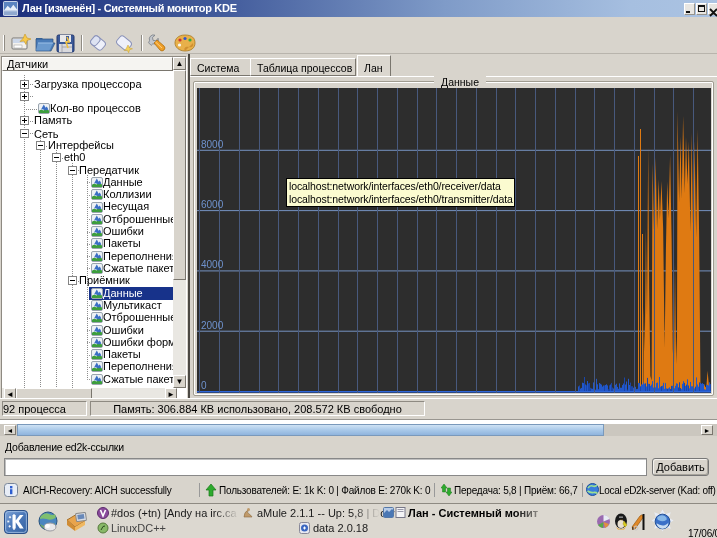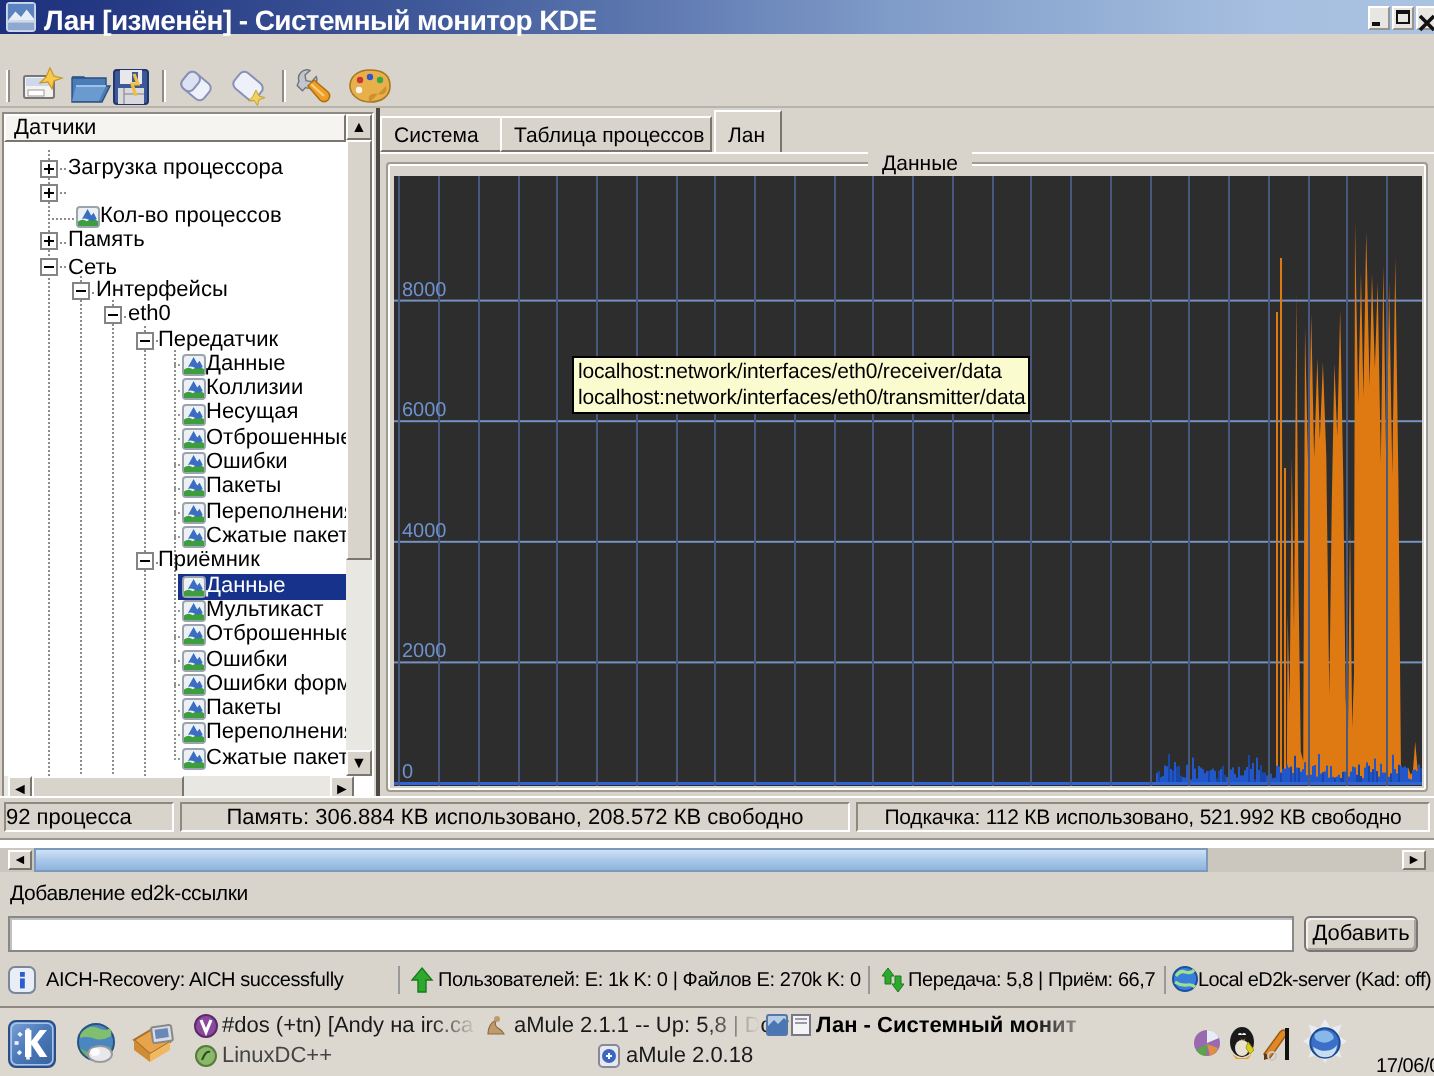--- a/index.html
+++ b/index.html
@@ -13,21 +13,21 @@
 
 <div class="abs" style="left:0;top:0;width:717px;height:418px;background:#d8d4cc;">
 
   <div class="abs" style="left:0;top:0;width:717px;height:17px;background:linear-gradient(to right,#1c2f7c 0%,#40599a 30%,#7f9bc8 62%,#a6bfe0 88%,#abc3e2 100%);">
     <svg class="abs" style="left:3px;top:1px" width="15" height="15" viewBox="0 0 16 16">
       <rect x="0" y="0" width="16" height="16" rx="2" fill="#cfd8ea"></rect>
       <rect x="1" y="1" width="14" height="9" fill="#5b83c0"></rect>
       <path d="M1 10 L5 5 L8 8 L11 4 L15 9 L15 10 Z" fill="#e8eef8"></path>
       <rect x="1" y="11" width="14" height="4" fill="#8fa8cf"></rect>
     </svg>
-    <div class="abs" style="left:22px;top:2px;font-size:14px;letter-spacing:-0.3px;font-weight:bold;color:#fff;white-space:nowrap;">Лан [изменён] - Системный монитор KDE</div>
+    <div class="abs" style="left:22px;top:2px;font-size:11px;letter-spacing:-0.3px;font-weight:bold;color:#fff;white-space:nowrap;">Лан [изменён] - Системный монитор KDE</div>
     <div class="abs" style="left:684px;top:3px;width:11px;height:12px;background:#e8e6e2;border:1px solid #fff;border-right-color:#98948c;border-bottom-color:#98948c;">
         <div class="abs" style="left:1px;top:7px;width:4px;height:2px;background:#111"></div>
       </div>
     <div class="abs" style="left:696px;top:3px;width:11px;height:12px;background:#e8e6e2;border:1px solid #fff;border-right-color:#98948c;border-bottom-color:#98948c;">
         <div class="abs" style="left:1px;top:1px;width:7px;height:7px;border:1px solid #111;border-top-width:2px;"></div>
       </div>
     <div class="abs" style="left:708px;top:3px;width:11px;height:12px;background:#e8e6e2;border:1px solid #fff;border-right-color:#98948c;border-bottom-color:#98948c;">
       <svg width="9" height="10">
           <path d="M1 1 L8 8 M8 1 L1 8" stroke="#111" stroke-width="1.8"></path>
         </svg>
@@ -496,23 +496,20 @@
 
   <div class="abs" style="left:286px;top:178px;width:229px;height:29px;background:#fbfbd0;border:1px solid #000;font-size:10.5px;letter-spacing:-0.1px;line-height:13px;color:#000;padding:1px 0 0 2px;white-space:nowrap;">localhost:network/interfaces/eth0/receiver/data<br>localhost:network/interfaces/eth0/transmitter/data</div>
 
   <div class="abs" style="left:0;top:398px;width:717px;height:20px;background:#d8d4cc;border-top:1px solid #fff;">
     <div class="abs sunken" style="left:2px;top:2px;width:85px;height:15px;">
         <div class="txt" style="margin-top:1px;">92 процесса</div>
       </div>
     <div class="abs sunken" style="left:90px;top:2px;width:335px;height:15px;">
         <div class="txt" style="text-align:center;margin-top:1px;">Память: 306.884 КВ использовано, 208.572 КВ свободно</div>
       </div>
-    <div class="abs sunken" style="left:428px;top:2px;width:287px;height:15px;">
-        <div class="txt" style="text-align:center;margin-top:1px;font-size:10.5px;letter-spacing:-0.1px;">Подкачка: 112 КВ использовано, 521.992 КВ свободно</div>
-      </div>
   </div>
 </div>
 
 <div class="abs" style="left:0;top:418px;width:717px;height:85px;background:#d8d4cc;">
   <div class="abs" style="left:0;top:1px;width:717px;height:1px;background:#999690;"></div>
   <div class="abs" style="left:0;top:2px;width:717px;height:4px;background:#fff;"></div>
 
   <div class="abs" style="left:0;top:6px;width:717px;height:12px;background:#cbc7bf;">
     <div class="abs raised" style="left:4px;top:1px;width:12px;height:10px;background:#dad6ce;text-align:center;font-size:7px;line-height:10px;">◄</div>
     <div class="abs" style="left:17px;top:0px;width:587px;height:12px;background:linear-gradient(to bottom,#cfe2f4 0%,#a9c9e9 50%,#8fb4dd 100%);border:1px solid #7a99bb;"></div>
@@ -620,21 +617,21 @@
   <svg class="abs" style="left:97px;top:18px" width="12" height="12" viewBox="0 0 12 12">
     <circle cx="6" cy="6" r="5" fill="#88b868" stroke="#567a3c"></circle>
     <path d="M4 8 q2-5 4-4" stroke="#2a4a20" stroke-width="1" fill="none"></path>
   </svg>
   <div class="abs txt" style="left:111px;top:18px;color:#444;">LinuxDC++</div>
   <svg class="abs" style="left:299px;top:18px" width="11" height="12" viewBox="0 0 11 12">
     <rect x="0.5" y="0.5" width="10" height="11" rx="2" fill="#e8e8f0" stroke="#889"></rect>
     <circle cx="5.5" cy="6" r="3.5" fill="#3a66c0"></circle>
     <path d="M4 6 h3 M5.5 4.5 v3" stroke="#fff" stroke-width="1"></path>
   </svg>
-  <div class="abs txt" style="left:313px;top:18px;color:#1a1a1a;">aMule 2.0.18</div>
+  <div class="abs txt" style="left:313px;top:18px;color:#1a1a1a;">data 2.0.18</div>
 
   <svg class="abs" style="left:596px;top:10px" width="15" height="15" viewBox="0 0 15 15">
     <circle cx="7.5" cy="7.5" r="6.5" fill="#9a6ab0"></circle>
     <path d="M7.5 1 a6.5 6.5 0 0 1 6 4 l-6 2.5z" fill="#e8ecf4"></path>
     <path d="M2 11 a6.5 6.5 0 0 0 5 3 l0.5-6z" fill="#58a848"></path>
     <path d="M13 10 a6.5 6.5 0 0 1-4 4 l-1.5-6z" fill="#e09040"></path>
   </svg>
   <svg class="abs" style="left:613px;top:9px" width="16" height="17" viewBox="0 0 16 17">
     <ellipse cx="8" cy="8" rx="6" ry="7.5" fill="#1a1a1a"></ellipse>
     <ellipse cx="8" cy="11" rx="3.5" ry="4" fill="#e8e0d0"></ellipse>

